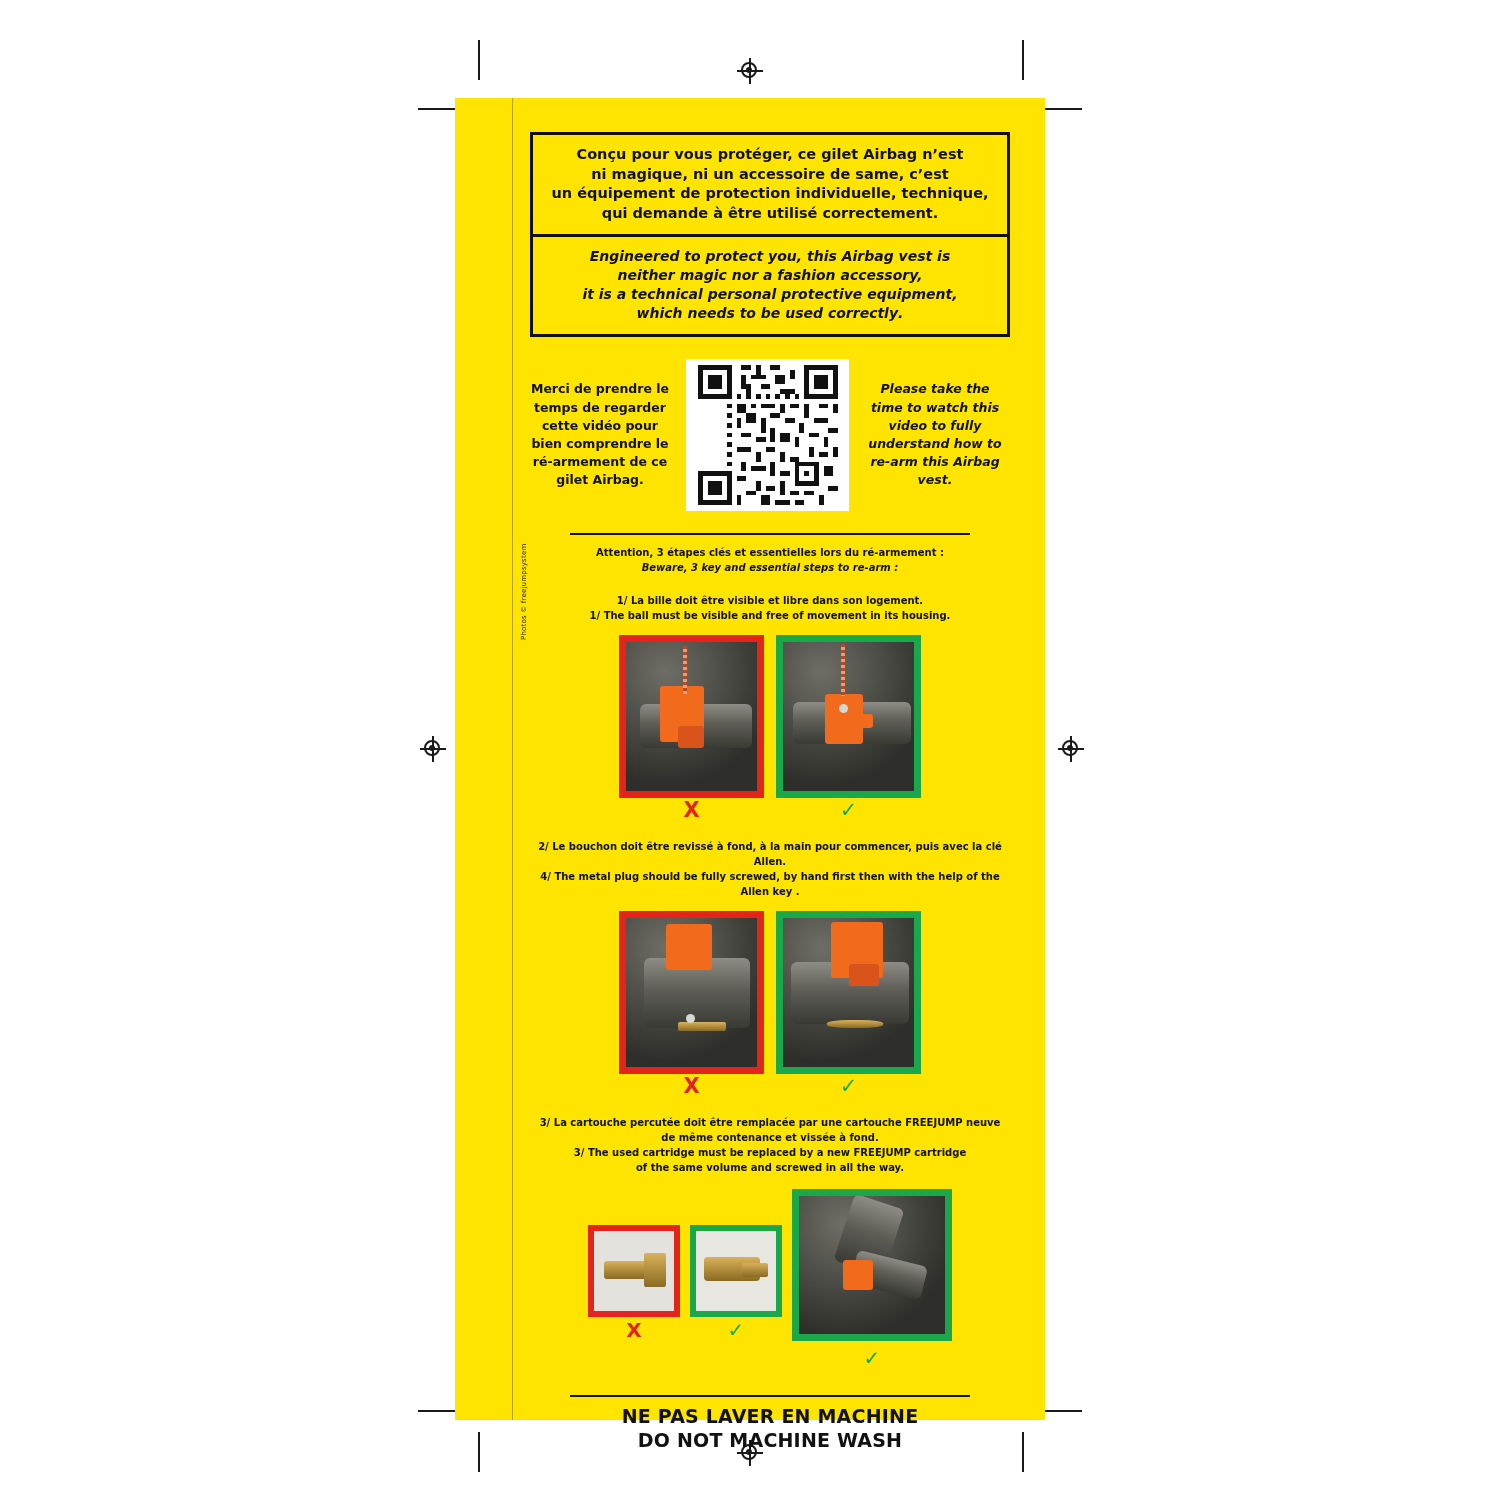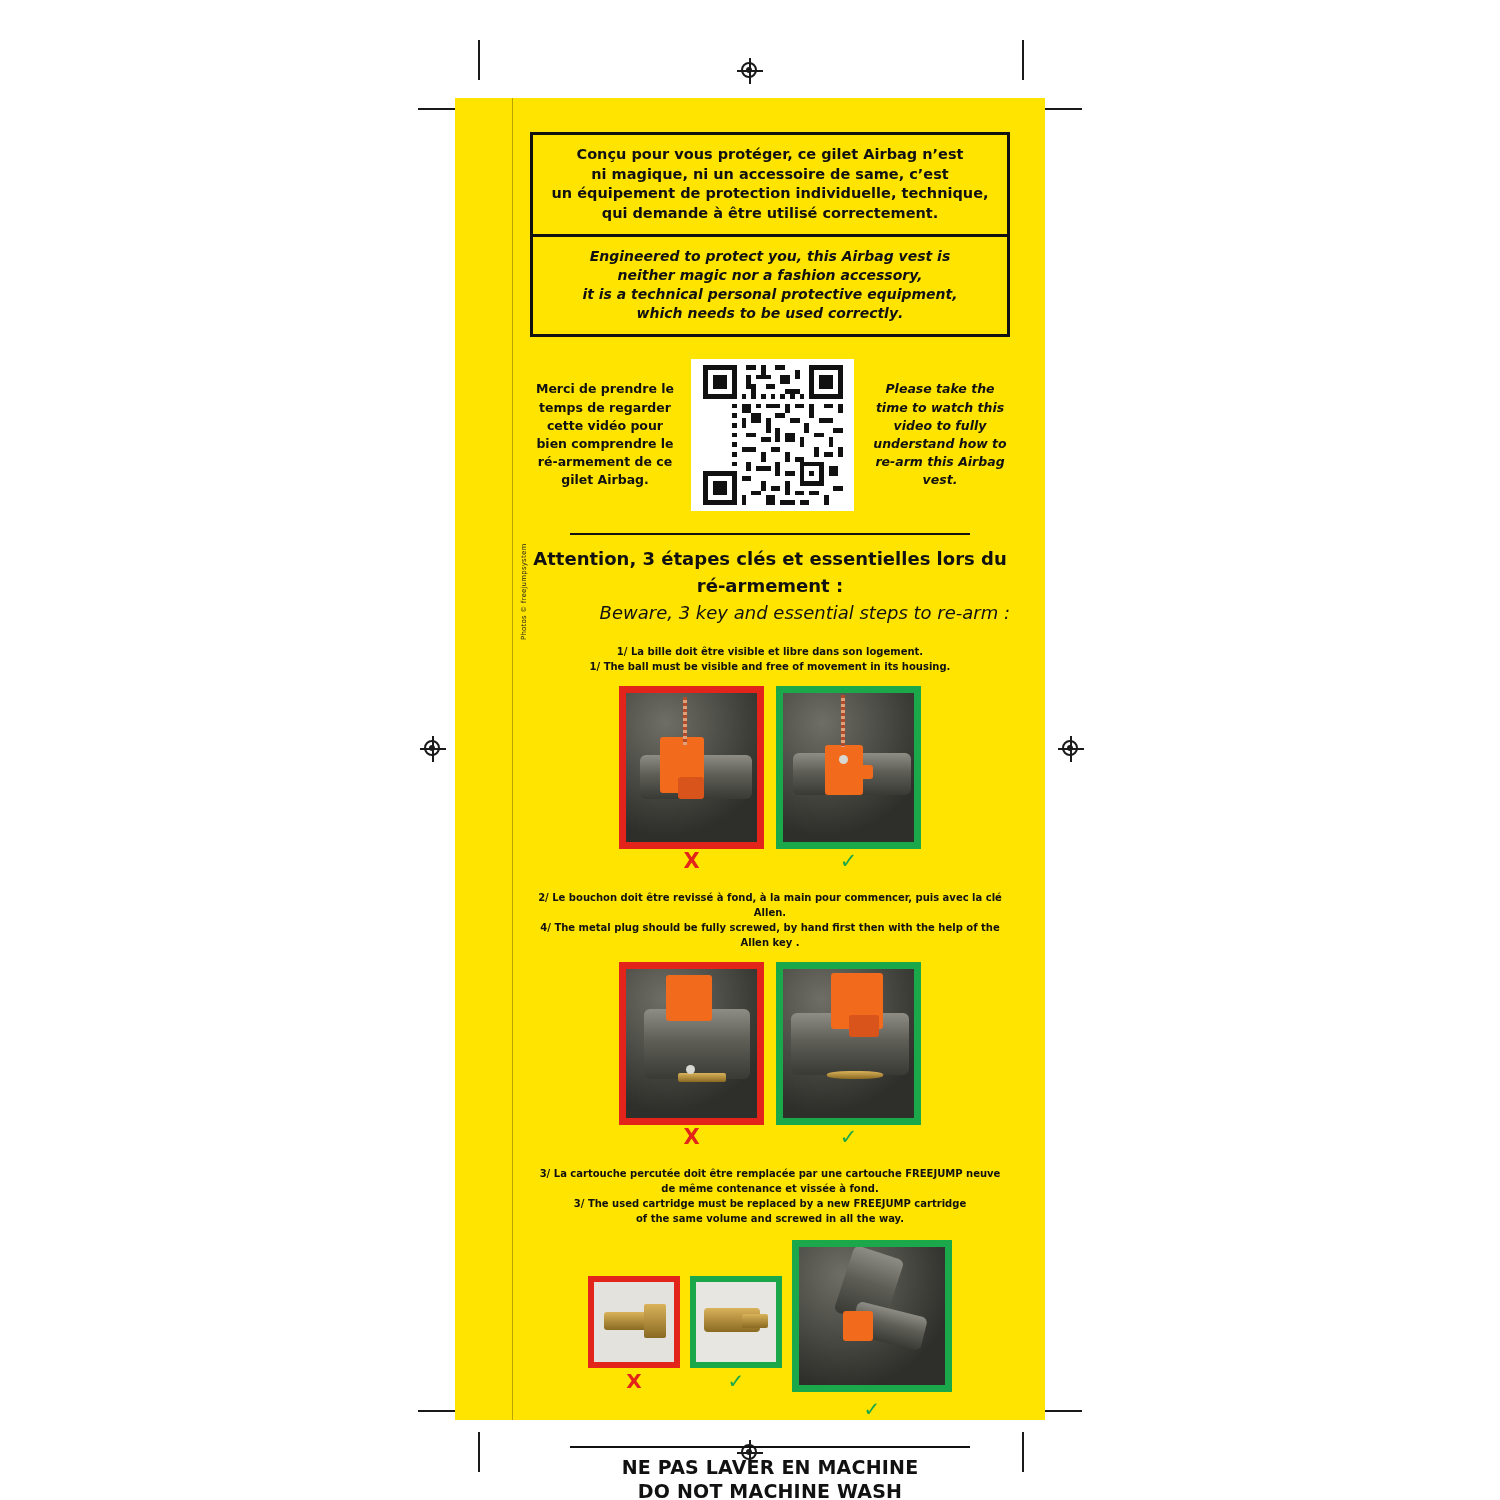--- a/index.html
+++ b/index.html
@@ -23,32 +23,32 @@
 
   
   .col{position:absolute;left:530px;top:132px;width:480px;}
 
   .boxfr,.boxen{border:3px solid #111;box-sizing:border-box;padding:10px 12px 11px;text-align:center;color:#111;}
   .boxfr{font-size:14.5px;line-height:1.35;font-weight:600;}
   .boxen{border-top:none;font-style:italic;font-size:14px;line-height:1.35;font-weight:600;}
   .boxfr b,.boxen b{font-weight:800;}
 
   
-  .qrrow{display:flex;align-items:center;justify-content:flex-end;gap:16px;margin-top:22px;}
+  .qrrow{display:flex;align-items:center;justify-content:flex-start;gap:16px;margin-top:22px;}
   .qr-text{width:140px;text-align:center;font-size:12.5px;line-height:1.45;font-weight:600;color:#111;}
   .qr-text.en{font-style:italic;}
   .qrbox{width:163px;height:152px;background:#fff;display:flex;align-items:center;justify-content:center;}
   .qr{width:140px;height:140px;}
 
   
   .rule{height:2px;background:#111;margin:22px auto 10px;width:400px;}
-  .head{text-align:center;font-size:18px;line-height:1.5;color:#111;}
+  .head{text-align:center;font-size:10px;line-height:1.5;color:#111;}
   .head .fr{font-weight:600;}
   .head .fr b{font-weight:800;}
-  .head .en{font-style:italic;font-weight:400;text-align:right;}
+  .head .en{font-style:italic;font-weight:700;}
 
   .step-t{text-align:center;font-size:10px;line-height:1.5;color:#111;margin-top:18px;}
   .step-t .fr{font-weight:600;}
   .step-t .fr b{font-weight:800;}
   .step-t .en{font-weight:700;}
 
   
   .pair{display:flex;justify-content:center;gap:12px;margin-top:12px;}
   .ph{width:145px;height:163px;border:7px solid #e2241b;box-sizing:border-box;position:relative;overflow:hidden;background:#4a4a46;}
   .ph.ok{border-color:#1aa84a;}

